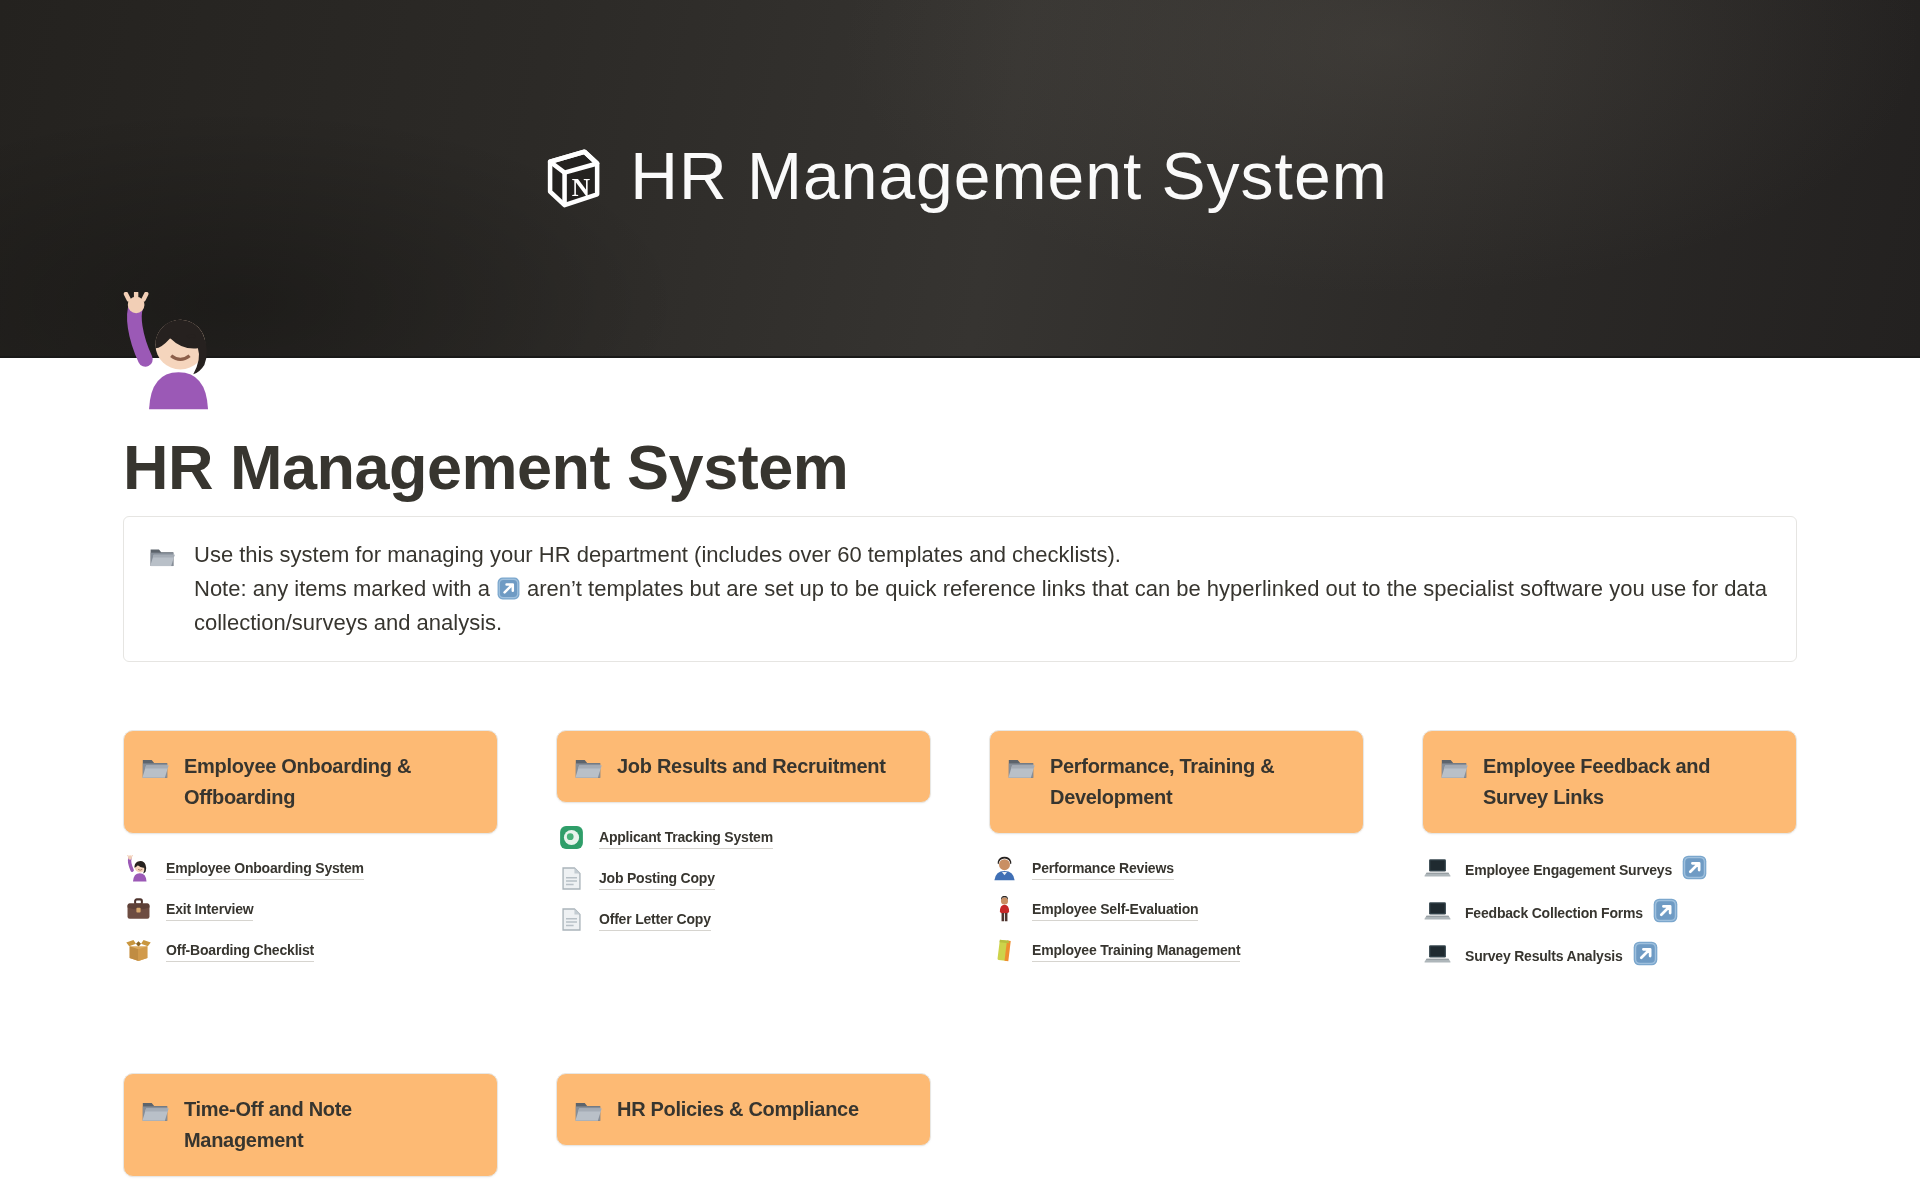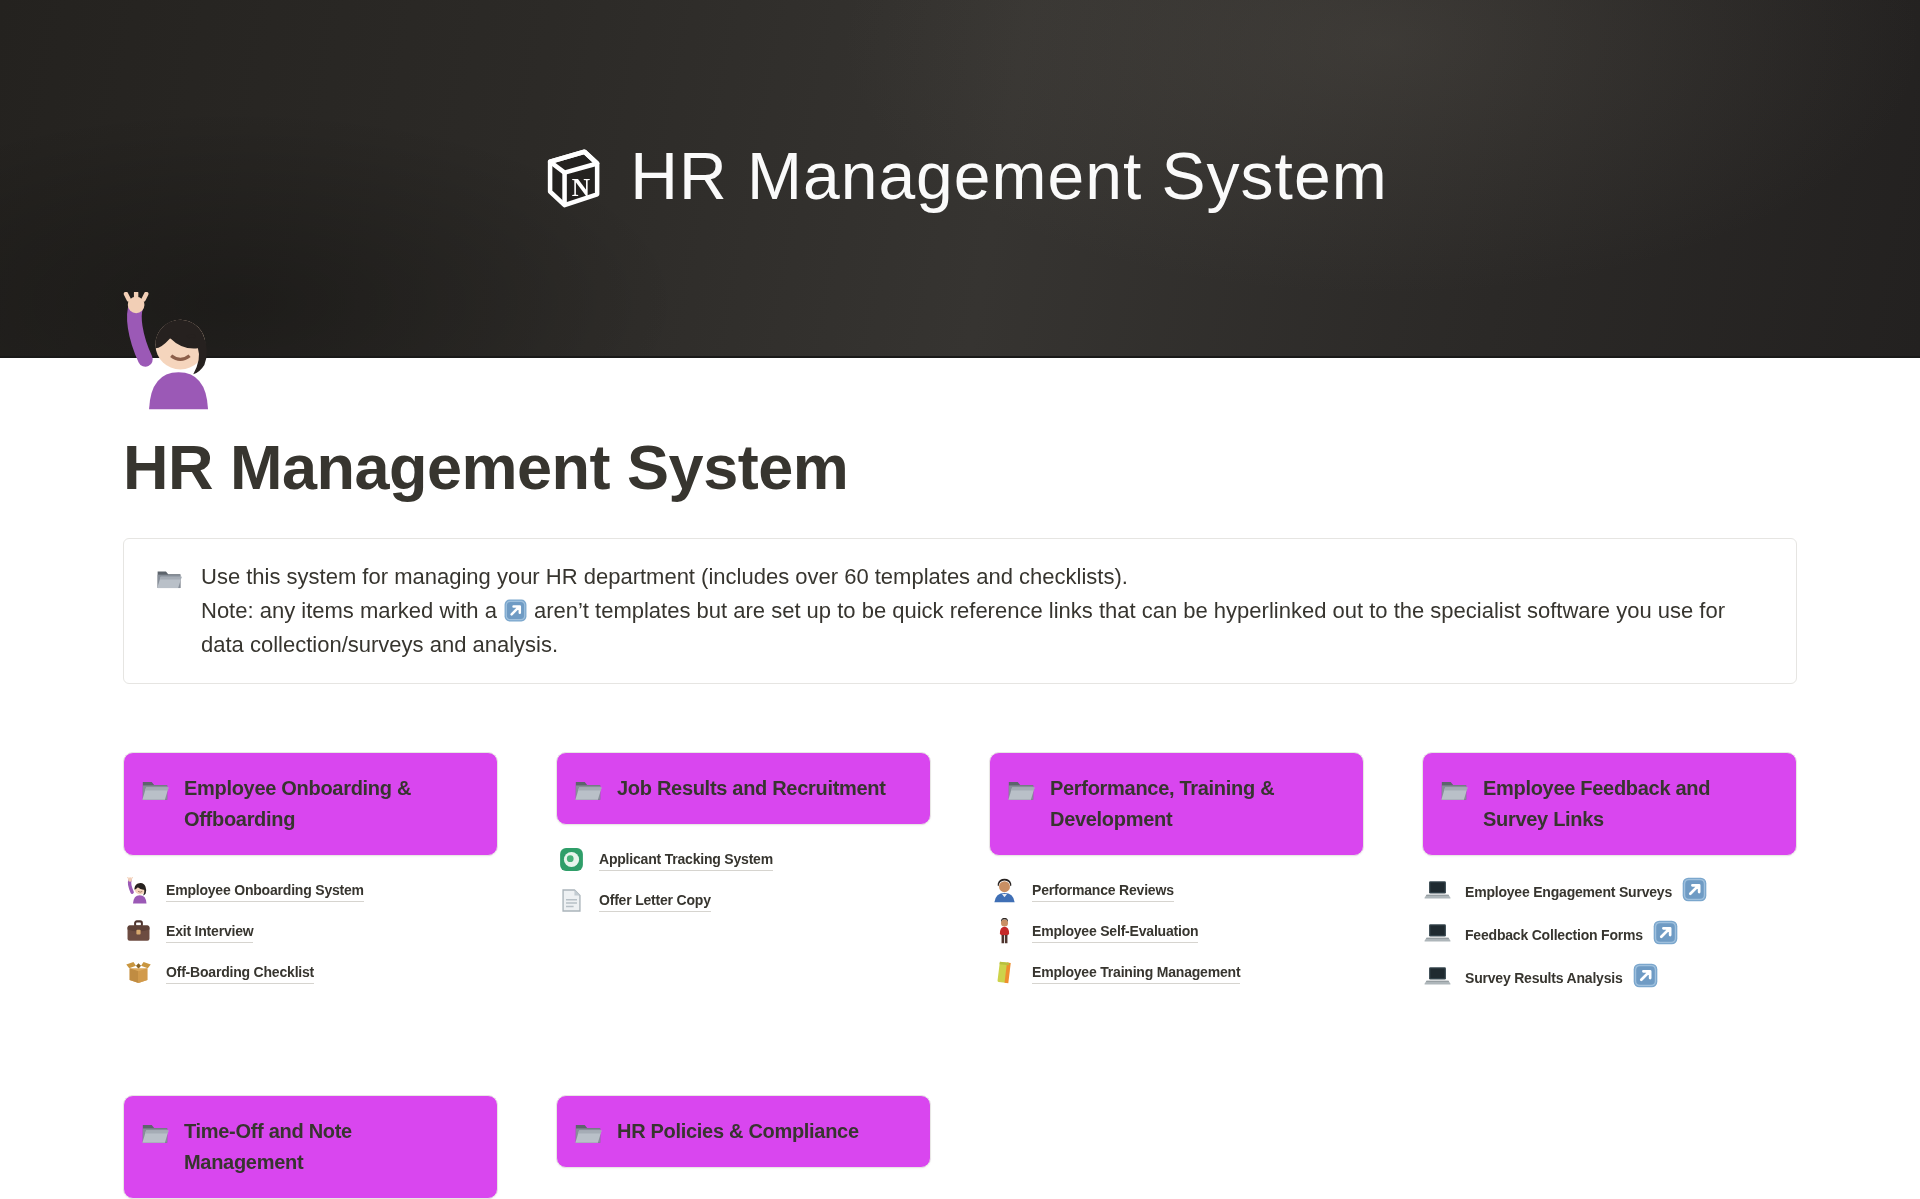--- a/index.html
+++ b/index.html
@@ -29,36 +29,36 @@
   .page-icon{position:absolute;left:114px;top:292px;width:118px;height:120px;z-index:3;}
   .page-icon svg{width:100%;height:100%;}
   
   .content{width:1674px;margin:0 auto;position:relative;z-index:2;}
   h1{
     margin:72px 0 0 0;font-size:63px;line-height:1.2;font-weight:700;
     letter-spacing:-0.5px;color:#37352f;
   }
   
   .callout{
-    margin-top:32px;border:1px solid #e6e5e2;border-radius:6px;background:#fff;
-    padding:21px 31px;display:flex;gap:18px;align-items:flex-start;
+    margin-top:10px;border:1px solid #e6e5e2;border-radius:6px;background:#fff;
+    padding:21px 24px;display:flex;gap:18px;align-items:flex-start;
     font-size:22px;line-height:34px;color:#37352f;
   }
   .callout-icon{width:28px;height:28px;flex:none;margin-top:4px;display:inline-block;}
   .callout-icon svg{width:100%;height:100%;}
   .inline-arrow{display:inline-block;width:25px;height:25px;vertical-align:-5px;margin:0 6px;}
   .inline-arrow svg{width:100%;height:100%;}
   
   .grid{
     display:grid;grid-template-columns:repeat(4,375px);justify-content:space-between;
     margin-top:68px;align-items:start;
   }
   .row2{margin-top:96px;}
   .card{
-    border:1px solid #e8e7e4;border-radius:10px;background:#d946ef;
+    border:1px solid #e8e7e4;border-radius:10px;background:#fdba74;
     box-shadow:0 1px 2px rgba(15,15,15,0.04);
     padding:20px 16px;display:flex;gap:14px;align-items:flex-start;box-sizing:border-box;
     min-height:72px;
   }
   .card-icon{width:30px;height:30px;flex:none;margin-top:1px;display:inline-block;}
   .card-icon svg{width:100%;height:100%;}
   .card-title{
     font-size:20px;line-height:31px;font-weight:700;color:#37352f;
     letter-spacing:-0.3px;white-space:pre;
   }
@@ -193,20 +193,28 @@
                 <circle cx="14.5" cy="15" r="4" fill="#47b178"></circle>
               </svg></span>
             <div class="lbl-wrap"><span class="lbl">Applicant Tracking System</span></div>
           </div>
           <div class="link">
             <span class="link-icon"><svg viewBox="0 0 32 32">
                 <path d="M6 3.5 H19.5 L26 10 V28.5 H6 Z" fill="#eef1f3" stroke="#aab4ba" stroke-width="1.6"></path>
                 <path d="M19.5 3.5 L26 10 H19.5 Z" fill="#c3ccd2"></path>
                 <path d="M9.5 15 h13 M9.5 19 h13 M9.5 23 h9" stroke="#b7c0c6" stroke-width="1.8"></path>
               </svg></span>
+            <div class="lbl-wrap"><span class="lbl">Job Posting Copy</span></div>
+          </div>
+          <div class="link">
+            <span class="link-icon"><svg viewBox="0 0 32 32">
+                <path d="M6 3.5 H19.5 L26 10 V28.5 H6 Z" fill="#eef1f3" stroke="#aab4ba" stroke-width="1.6"></path>
+                <path d="M19.5 3.5 L26 10 H19.5 Z" fill="#c3ccd2"></path>
+                <path d="M9.5 15 h13 M9.5 19 h13 M9.5 23 h9" stroke="#b7c0c6" stroke-width="1.8"></path>
+              </svg></span>
             <div class="lbl-wrap"><span class="lbl">Offer Letter Copy</span></div>
           </div>
         </div>
       </div>
       <div>
         <div class="card">
           <span class="card-icon"><svg viewBox="0 0 32 32">
               <path d="M3 8.5 h9.5 l2.6 3.2 H29 v15.8 H3 z" fill="#5d646c"></path>
               <path d="M3 12.2 h26 v15.3 H3 z" fill="#868e98"></path>
               <path d="M6.5 14.5 H30.5 L26.5 27.5 H2.5 z" fill="#b9c0c8"></path>

